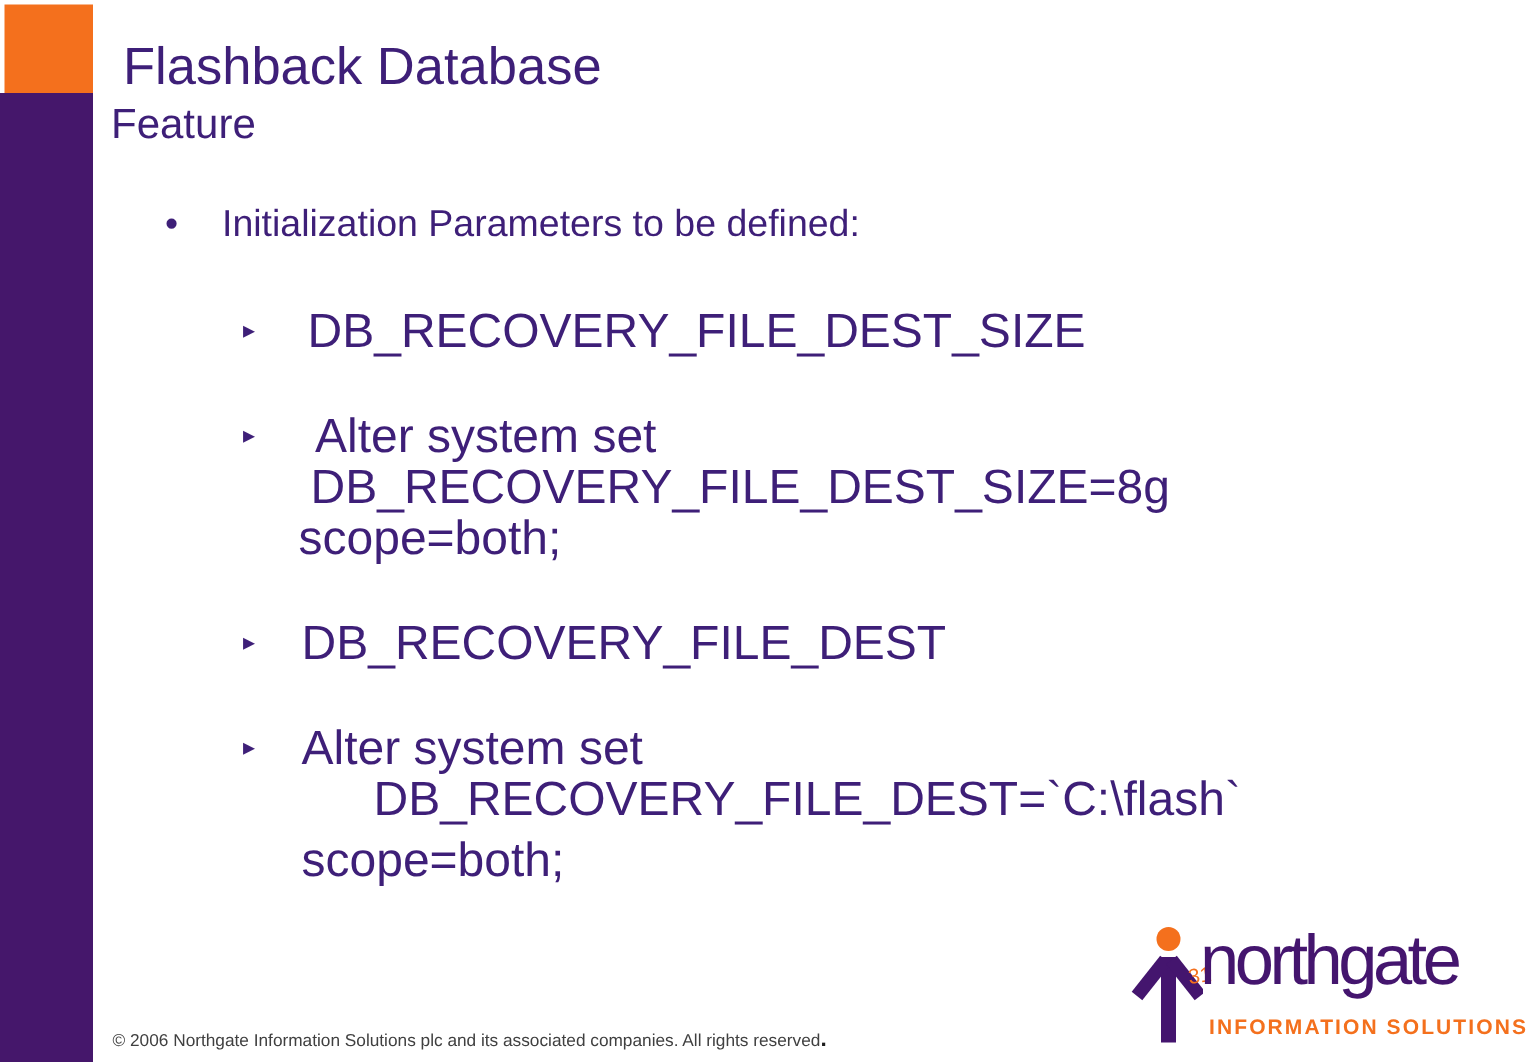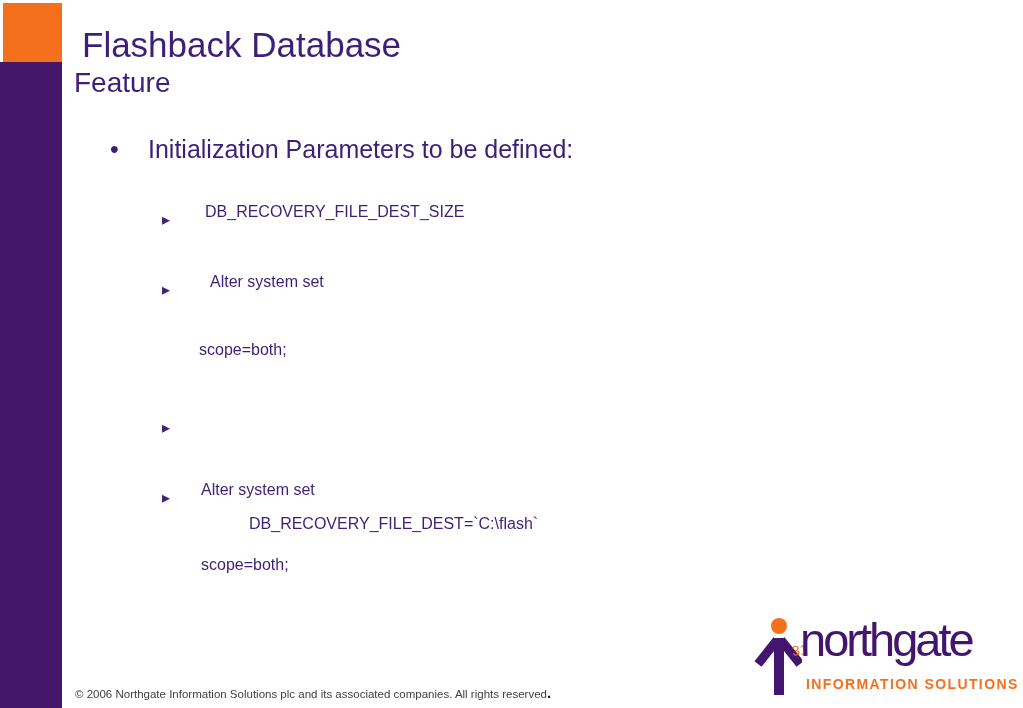--- a/index.html
+++ b/index.html
@@ -34,21 +34,21 @@
     font-size:25px;color:#3E1F78;
   }
   .pl1-text{
     position:absolute;left:148px;top:135px;
     font-size:25px;color:#3E1F78;white-space:nowrap;
   }
   .tri{
     position:absolute;font-size:16px;color:#3E1F78;
   }
   .l2{
-    position:absolute;font-size:16px;line-height:1;
+    position:absolute;font-size:32px;line-height:1;
     color:#3E1F78;white-space:nowrap;
   }
   #tri1{left:162px;top:210px;}
   #tri2{left:162px;top:280px;}
   #tri3{left:162px;top:418px;}
   #tri4{left:162px;top:488px;}
   #sub1 {left:205px;top:204px;}
   #sub2a{left:210px;top:274px;}
   #sub2b{left:207px;top:308px;}
   #sub2c{left:199px;top:342px;}
@@ -97,23 +97,25 @@
   <div id="subtitle">Feature</div>
 
   <span class="pl1-bullet">•</span>
   <div class="pl1-text">Initialization Parameters to be defined:</div>
 
   <span id="tri1" class="tri">▸</span>
   <div id="sub1" class="l2">DB_RECOVERY_FILE_DEST_SIZE</div>
 
   <span id="tri2" class="tri">▸</span>
   <div id="sub2a" class="l2">Alter system set</div>
+  <div id="sub2b" class="l2">DB_RECOVERY_FILE_DEST_SIZE=8g</div>
   <div id="sub2c" class="l2">scope=both;</div>
 
   <span id="tri3" class="tri">▸</span>
+  <div id="sub3" class="l2">DB_RECOVERY_FILE_DEST</div>
 
   <span id="tri4" class="tri">▸</span>
   <div id="sub4a" class="l2">Alter system set</div>
   <div id="sub4b" class="l2">DB_RECOVERY_FILE_DEST=`C:\flash`</div>
   <div id="sub4c" class="l2">scope=both;</div>
 
   <div id="copyright"><span>© 2006 Northgate Information Solutions plc and its associated companies.  All rights reserved</span><span class="big-period">.</span></div>
 
   <div id="logo">
     <svg id="person-svg" width="50" height="82" viewBox="0 0 50 82">

